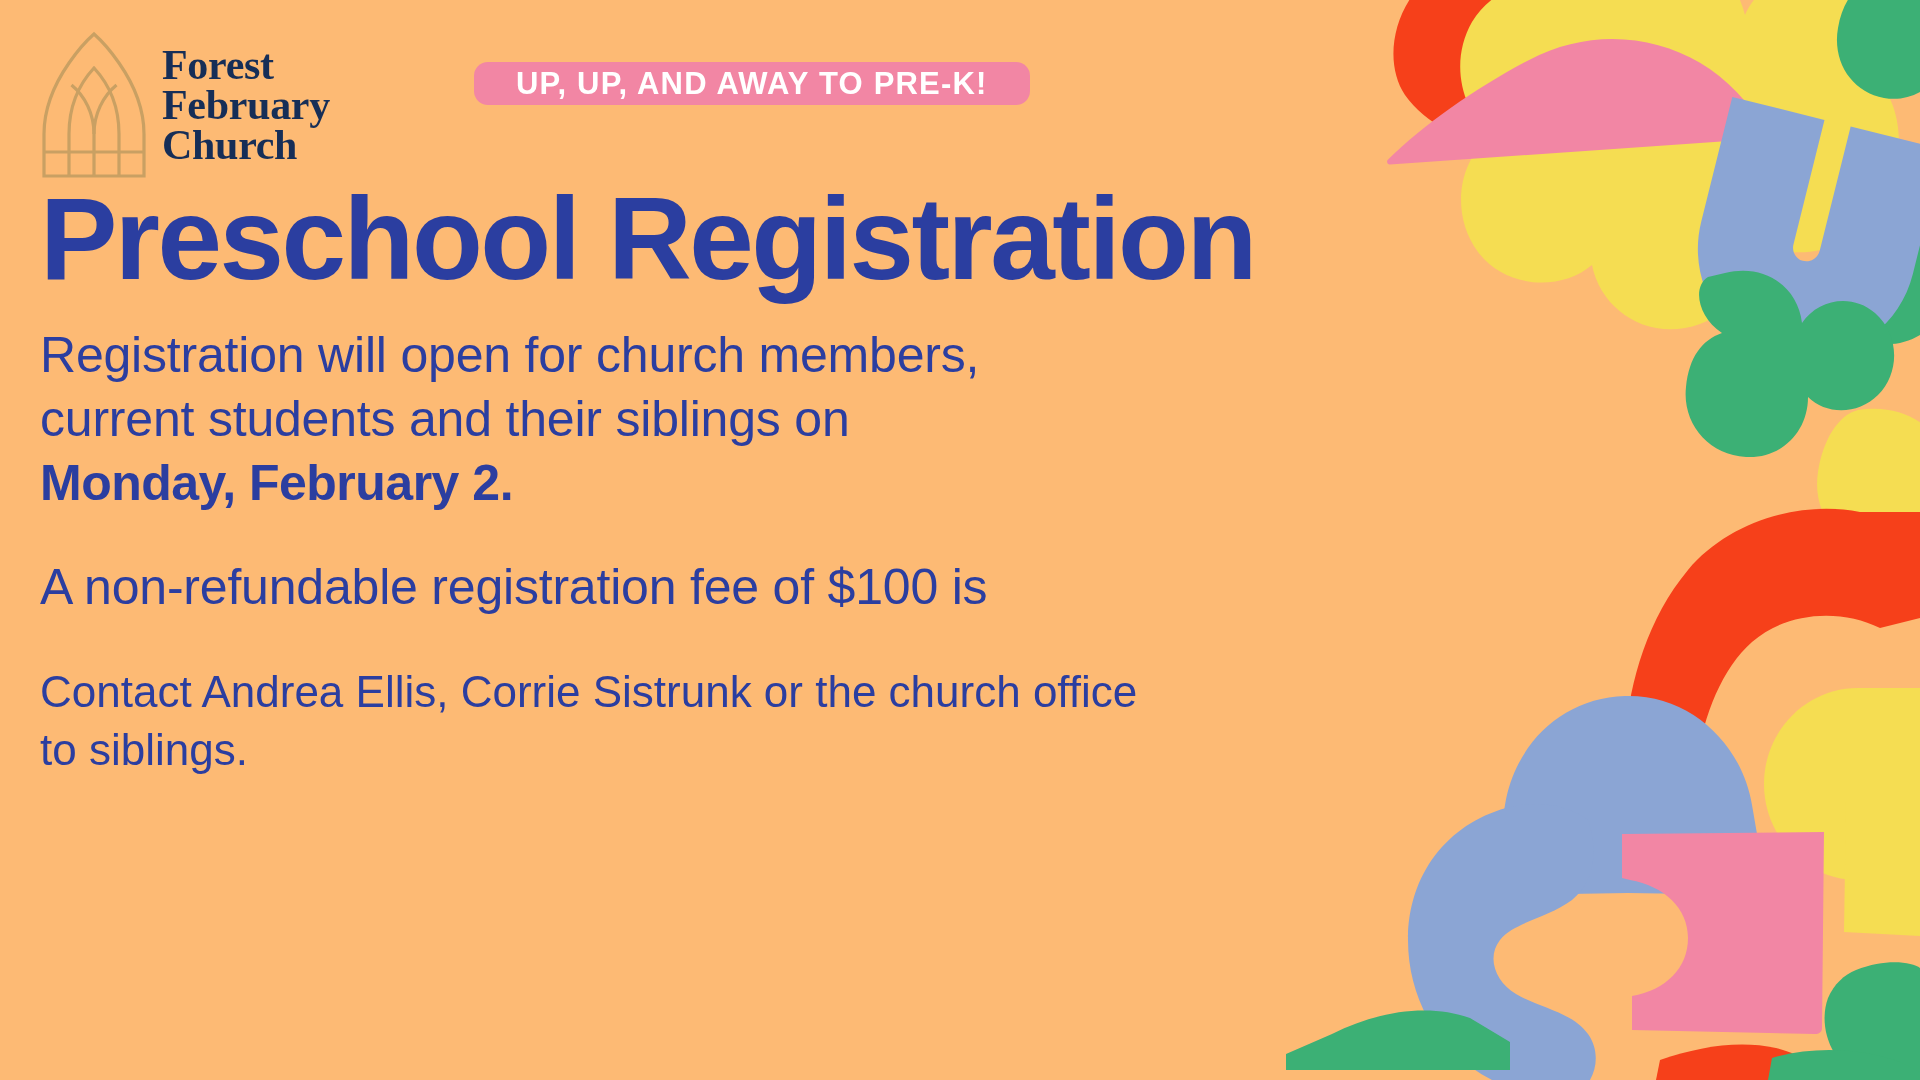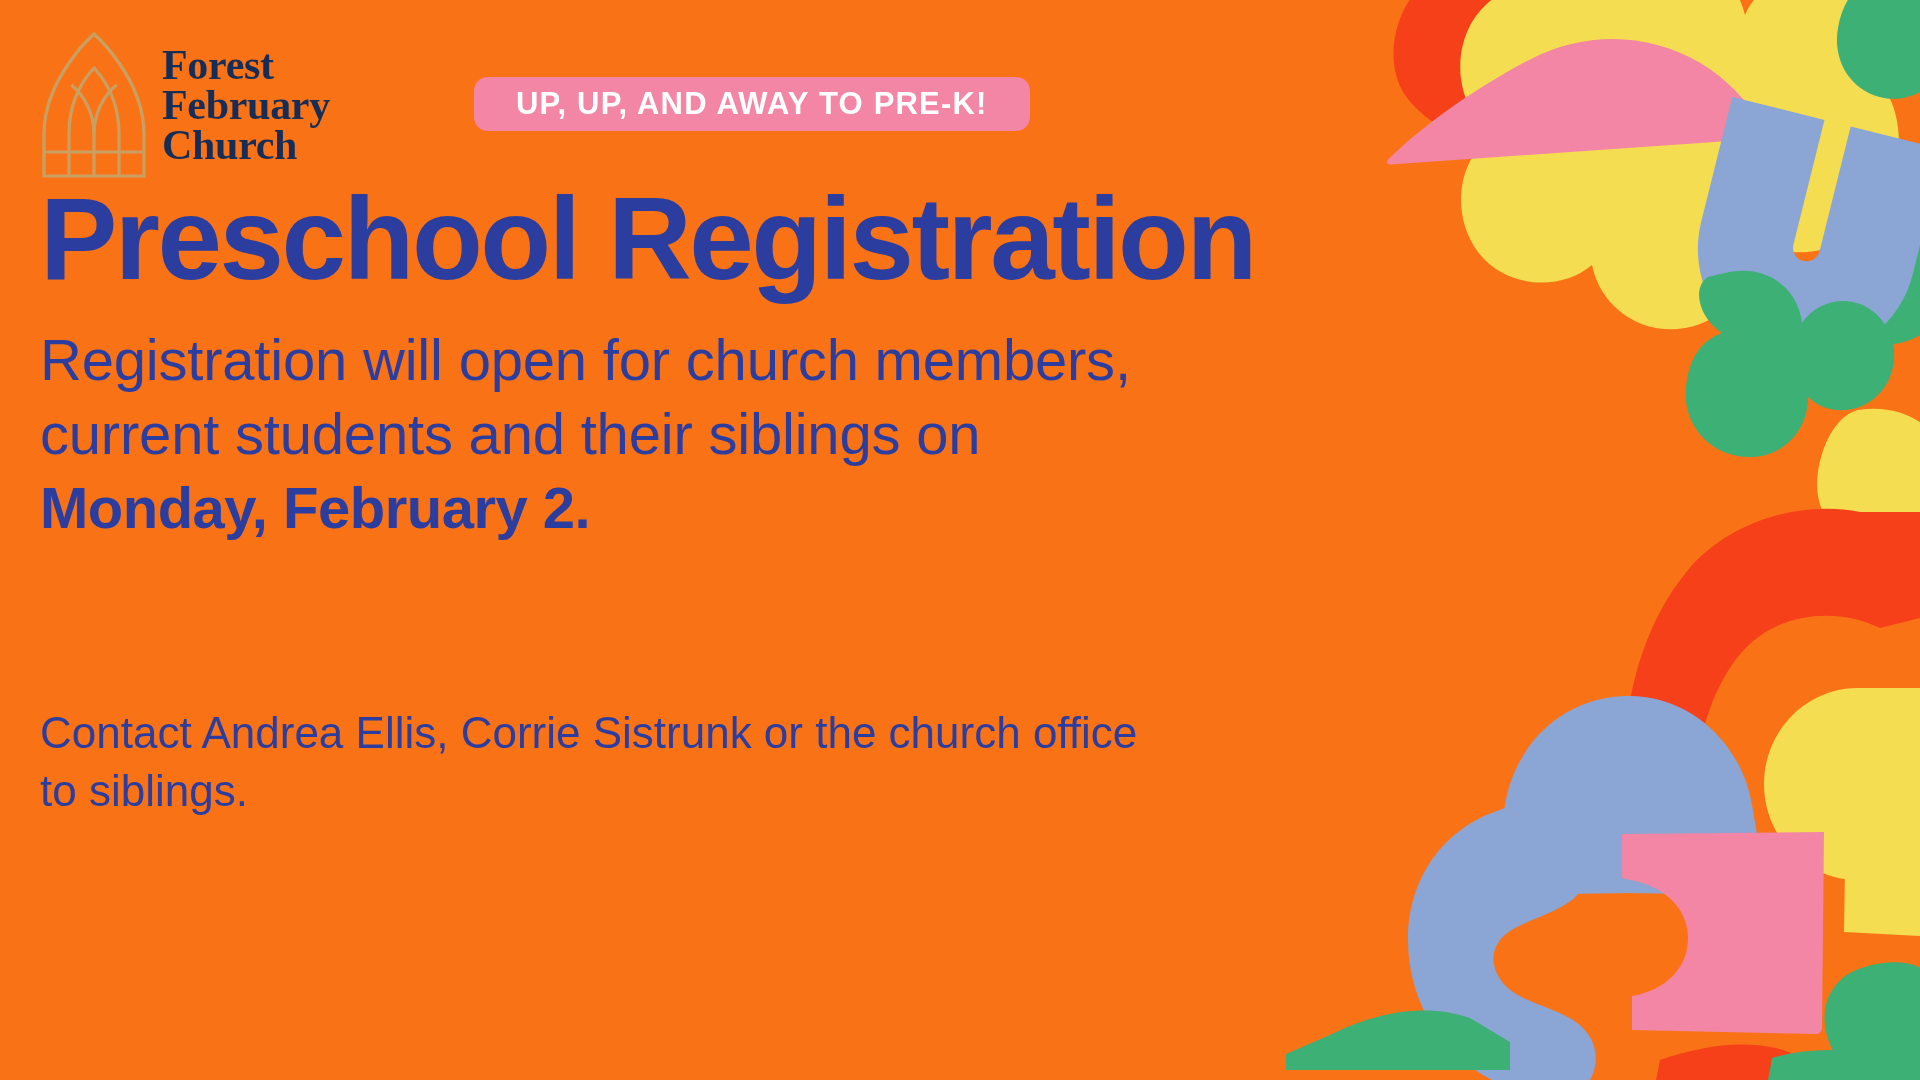--- a/index.html
+++ b/index.html
@@ -5,21 +5,21 @@
   html, body {
     margin: 0;
     padding: 0;
     background: #FDF6E6;
   }
   #poster {
     position: relative;
     width: 1920px;
     height: 1080px;
     overflow: hidden;
-    background: #f97316;
+    background: #fdba74;
     font-family: "Liberation Sans", sans-serif;
   }
 
   
   #decor {
     position: absolute;
     inset: 0;
     width: 1920px;
     height: 1080px;
     pointer-events: none;
@@ -53,53 +53,52 @@
     font-size: 42px;
     line-height: 0.96;
     letter-spacing: -0.3px;
   }
   .logo-words span { display: block; }
 
   .badge {
     position: absolute;
     left: 474px;
     top: 62px;
-    height: 54px;
+    height: 43px;
     display: flex;
     align-items: center;
     padding: 0 42px;
     background: #F286A4;
     border-radius: 14px;
     color: #FFFFFF;
     font-size: 31px;
     font-weight: 700;
     letter-spacing: 1.2px;
     white-space: nowrap;
-    margin-top: 15px;
   }
 
   
   .content {
     position: absolute;
     left: 40px;
     top: 181px;
     width: 1180px;
   }
   .title {
     color: #2B3EA0;
     font-size: 116px;
     font-weight: 700;
     letter-spacing: -2.5px;
     line-height: 1.0;
     margin: 0 0 26px 0;
     white-space: nowrap;
   }
   .para {
     color: #2B3EA0;
-    font-size: 58px;
+    font-size: 50px;
     font-weight: 400;
     line-height: 1.28;
     margin: 0;
   }
   .para.tight { letter-spacing: -0.2px; }
   .para-strong {
     display: block;
     font-weight: 700;
     letter-spacing: -0.5px;
     margin-top: 0;
@@ -179,21 +178,21 @@
   <div class="content">
     <h1 class="title">Preschool Registration</h1>
 
     <p class="para tight">
       <span>Registration will open for church members,</span><br>
       <span>current students and their siblings on</span>
       <strong class="para-strong">Monday, February 2.</strong>
     </p>
 
     <p class="para tight para-gap">
-      <br>
+      <span>A non-refundable registration fee of $100 is</span><br>
     </p>
 
     <p class="contact">
       <span class="contact-line">Contact Andrea Ellis, Corrie Sistrunk or the church office</span>
       <span class="contact-line">to siblings.</span>
     </p>
   </div>
 
 </div>
 

